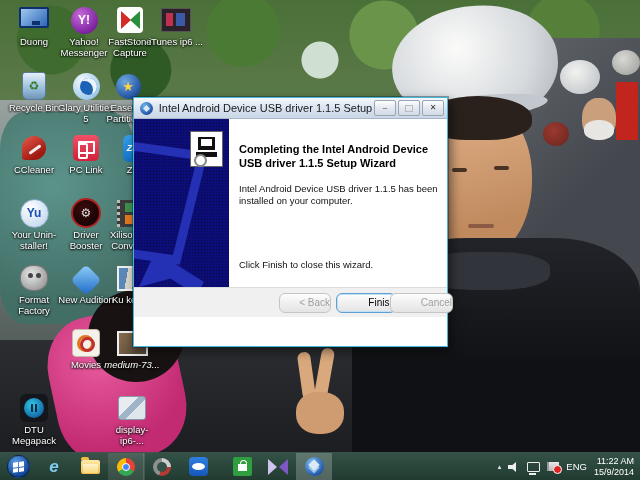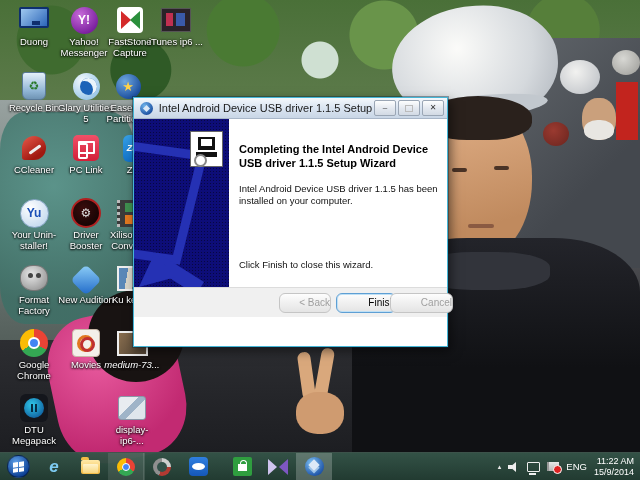--- a/index.html
+++ b/index.html
@@ -298,26 +298,20 @@
         <span class="i-audition"></span>
       </span>
     <span class="lbl">New Audition</span>
   </div>
   <div class="dicon" style="left:104px;top:262px;">
     <span class="ic">
         <span class="i-photo1 g"></span>
       </span>
     <span class="lbl">Ku kem...</span>
   </div>
-  <div class="dicon" style="left:6px;top:327px;">
-    <span class="ic">
-        <span class="i-chrome g"></span>
-      </span>
-    <span class="lbl">Google Chrome</span>
-  </div>
   <div class="dicon" style="left:58px;top:327px;">
     <span class="ic">
         <span class="i-movies g"></span>
       </span>
     <span class="lbl">Movies</span>
   </div>
   <div class="dicon" style="left:104px;top:327px;font-style:italic;">
     <span class="ic">
         <span class="i-photo2 g"></span>
       </span>

